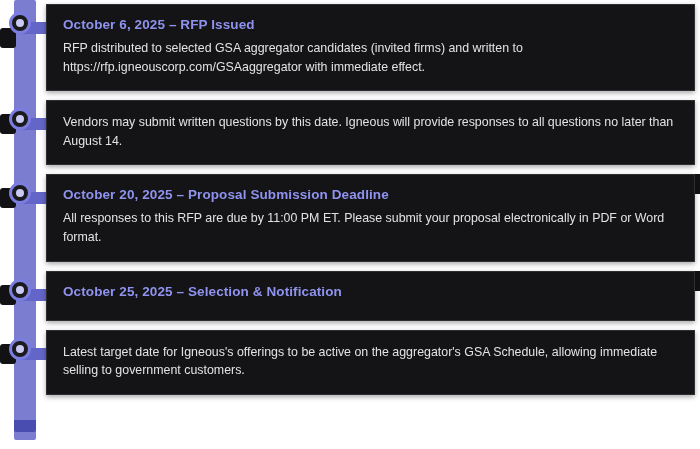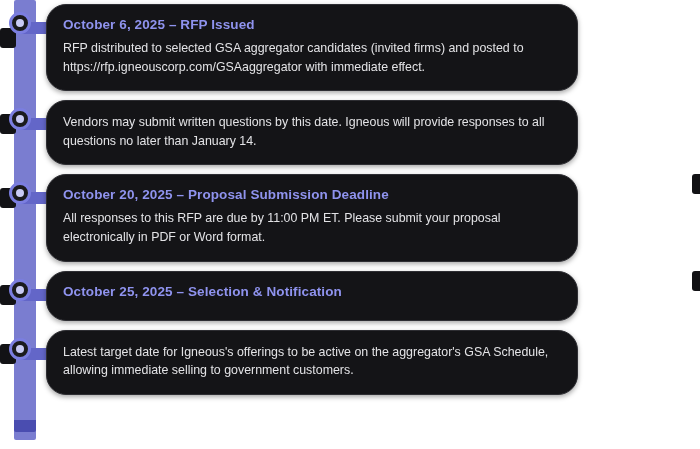--- a/index.html
+++ b/index.html
@@ -87,24 +87,24 @@
     height: 8px;
     border-radius: 50%;
     background: #c9cbf5;
     z-index: 5;
   }
 
   .card {
     position: relative;
     background: #141417;
     border: 1px solid #2e2e33;
-    border-radius: 20px;
+    border-radius: 0;
     padding: 12px 16px 14px 16px;
     box-sizing: border-box;
-    width: 532px;
+    width: 649px;
     box-shadow: 0 2px 5px rgba(0,0,0,0.35);
     z-index: 3;
   }
 
   .card-title {
     color: #8f93ee;
     font-size: 13.5px;
     font-weight: bold;
     margin: 0 0 7px 0;
     letter-spacing: 0.1px;
@@ -148,31 +148,31 @@
 
   <div class="events">
 
     <div class="event" style="margin-top:4px;">
       <div class="left-tab" style="top:24px;"></div>
       <div class="connector"></div>
       <div class="dot-outer"></div>
       <div class="dot-inner"></div>
       <div class="card">
         <p class="card-title">October 6, 2025 – RFP Issued</p>
-        <p class="card-body">RFP distributed to selected GSA aggregator candidates (invited firms) and posted to https://rfp.igneouscorp.com/GSAaggregator with immediate effect.</p>
-      </div>
-    </div>
-
-    <div class="event">
-      <div class="left-tab" style="top:14px;"></div>
-      <div class="connector"></div>
-      <div class="dot-outer"></div>
-      <div class="dot-inner"></div>
-      <div class="card">
-        <p class="card-body">Vendors may submit written questions by this date. Igneous will provide responses to all questions no later than January 14.</p>
+        <p class="card-body">RFP distributed to selected GSA aggregator candidates (invited firms) and written to https://rfp.igneouscorp.com/GSAaggregator with immediate effect.</p>
+      </div>
+    </div>
+
+    <div class="event">
+      <div class="left-tab" style="top:14px;"></div>
+      <div class="connector"></div>
+      <div class="dot-outer"></div>
+      <div class="dot-inner"></div>
+      <div class="card">
+        <p class="card-body">Vendors may submit written questions by this date. Igneous will provide responses to all questions no later than August 14.</p>
       </div>
     </div>
 
     <div class="event">
       <div class="left-tab" style="top:14px;"></div>
       <div class="connector"></div>
       <div class="dot-outer"></div>
       <div class="dot-inner"></div>
       <div class="edge-block" style="top:0px;"></div>
       <div class="card">

